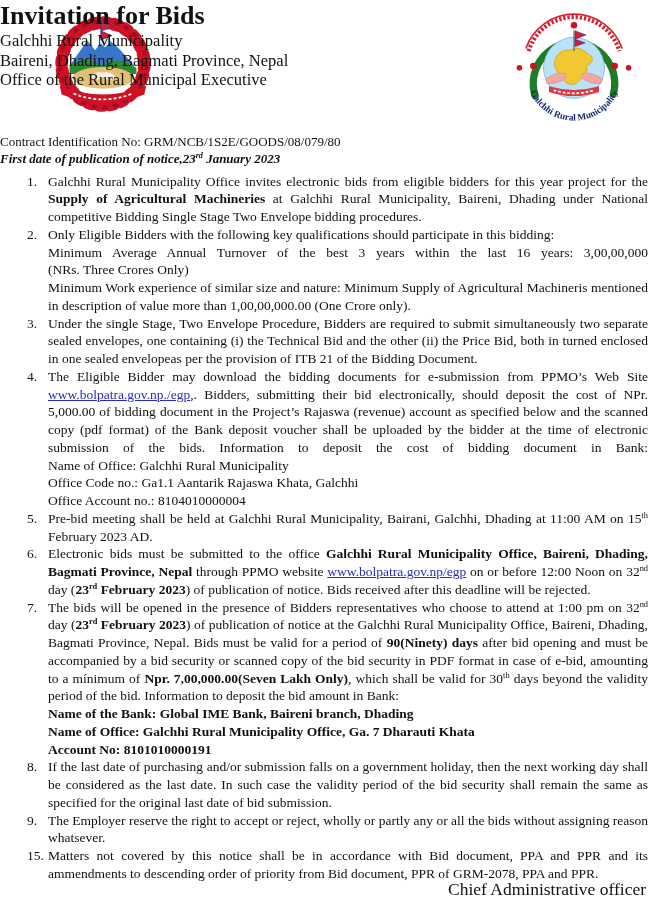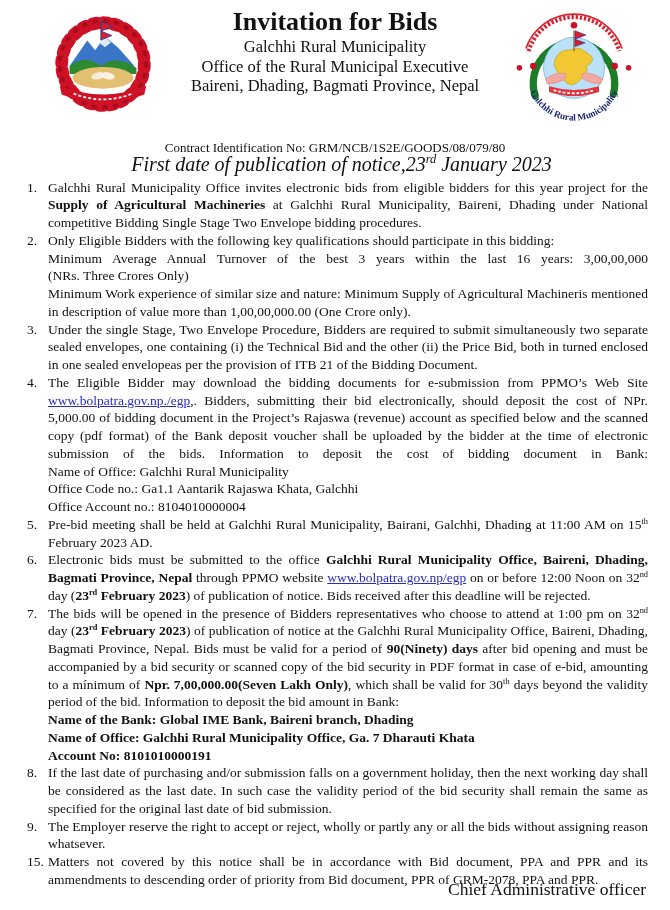--- a/index.html
+++ b/index.html
@@ -1,24 +1,24 @@
 <!DOCTYPE html>
 <html style="--link: #2929c4;"><head>
 <meta charset="utf-8">
 <style>
   html,body{margin:0;padding:0;background:#ffffff;}
   .page{
     position:relative;width:670px;height:910px;background:#ffffff;
     font-family:"Liberation Serif", serif;color:#111;overflow:hidden;
   }
-  .header{text-align:center;padding-top:6px;position:relative;}
+  .header{text-align:left;padding-top:0;position:relative;}
   .title{font-size:26px;font-weight:bold;line-height:1.2;margin:0;}
   .org{font-size:16.5px;line-height:19.5px;}
   .contract{font-size:13px;line-height:15px;margin-top:44px;}
-  .pubdate{font-size:20px;font-weight:normal;font-style:italic;line-height:19px;margin-left:13px;}
+  .pubdate{font-size:13px;font-weight:bold;font-style:italic;line-height:19px;}
   .logo{position:absolute;}
   .logo.left{left:44px;top:14px;width:118px;height:106px;}
   .logo.right{left:512px;top:8px;width:124px;height:116px;}
   .items{list-style:none;margin:5px 22px 0 27px;padding:0;}
   .item{position:relative;padding-left:21px;text-align:justify;font-size:13.5px;line-height:17.75px;}
   .item .num{position:absolute;left:0;top:0;}
   .b{font-weight:bold;}
   .link{color:var(--link,#2929c4);text-decoration:underline;cursor:pointer;}
   sup{font-size:0.62em;line-height:0;}
   .jlast{text-align-last:justify;}
@@ -44,22 +44,22 @@
       <path d="M16 72 Q60 90 104 72 L102 81 Q60 98 18 81 Z" fill="#cf1126"></path>
       <path d="M30 80 Q60 92 90 80" fill="none" stroke="#ffffff" stroke-width="1.8" stroke-dasharray="3 2.2"></path>
       <line x1="58" y1="6" x2="58" y2="26" stroke="#555" stroke-width="1"></line>
       <path d="M58 7 L70 12 L58 16.5 L69 21 L58 25.5 Z" fill="#d61f2e" stroke="#2b3a9e" stroke-width="0.8"></path>
     </svg>
   </div>
 
   <div class="header">
     <h1 class="title">Invitation for Bids</h1>
     <div class="org">Galchhi Rural Municipality</div>
+    <div class="org">Baireni, Dhading, Bagmati Province, Nepal</div>
     <div class="org">Office of the Rural Municipal Executive</div>
-    <div class="org">Baireni, Dhading, Bagmati Province, Nepal</div>
     <div class="contract">Contract Identification No: GRM/NCB/1S2E/GOODS/08/079/80</div>
     <div class="pubdate"><span>First date of publication of notice,23</span><sup>rd</sup><span> January 2023</span></div>
   </div>
 
   <div class="logo right">
     <svg viewBox="0 0 134 124">
       <circle cx="67" cy="62" r="61" fill="#ffffff"></circle>
 
       <path d="M15 43 A 55 55 0 0 1 119 43" fill="none" stroke="#d42330" stroke-width="1.8"></path>
       <path d="M18 46 A 51 51 0 0 1 116 46" fill="none" stroke="#d42330" stroke-width="4.5" stroke-dasharray="2.5 2"></path>

